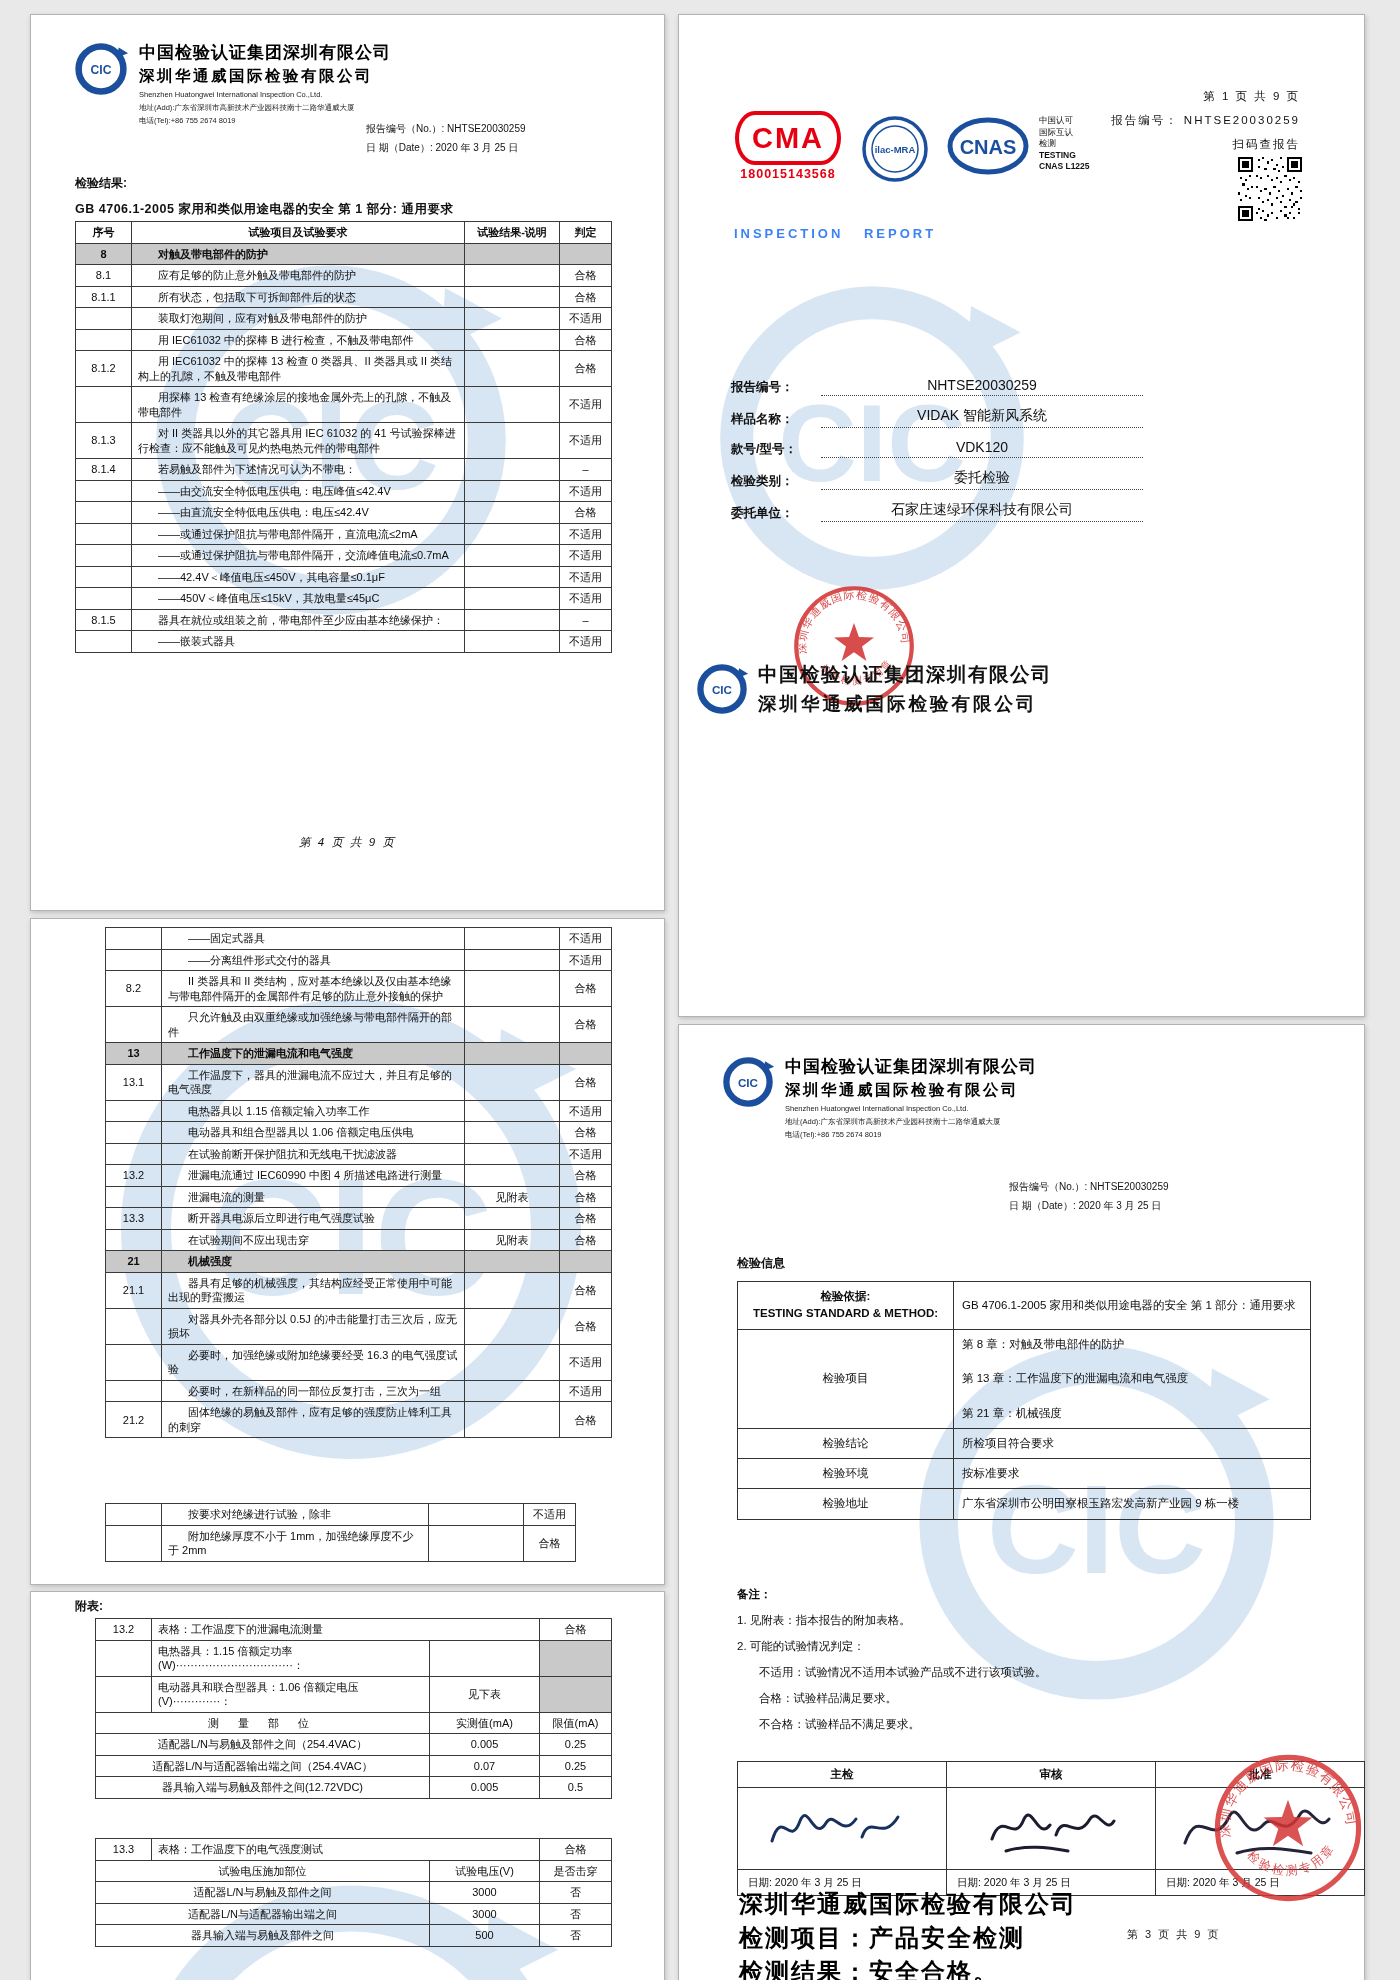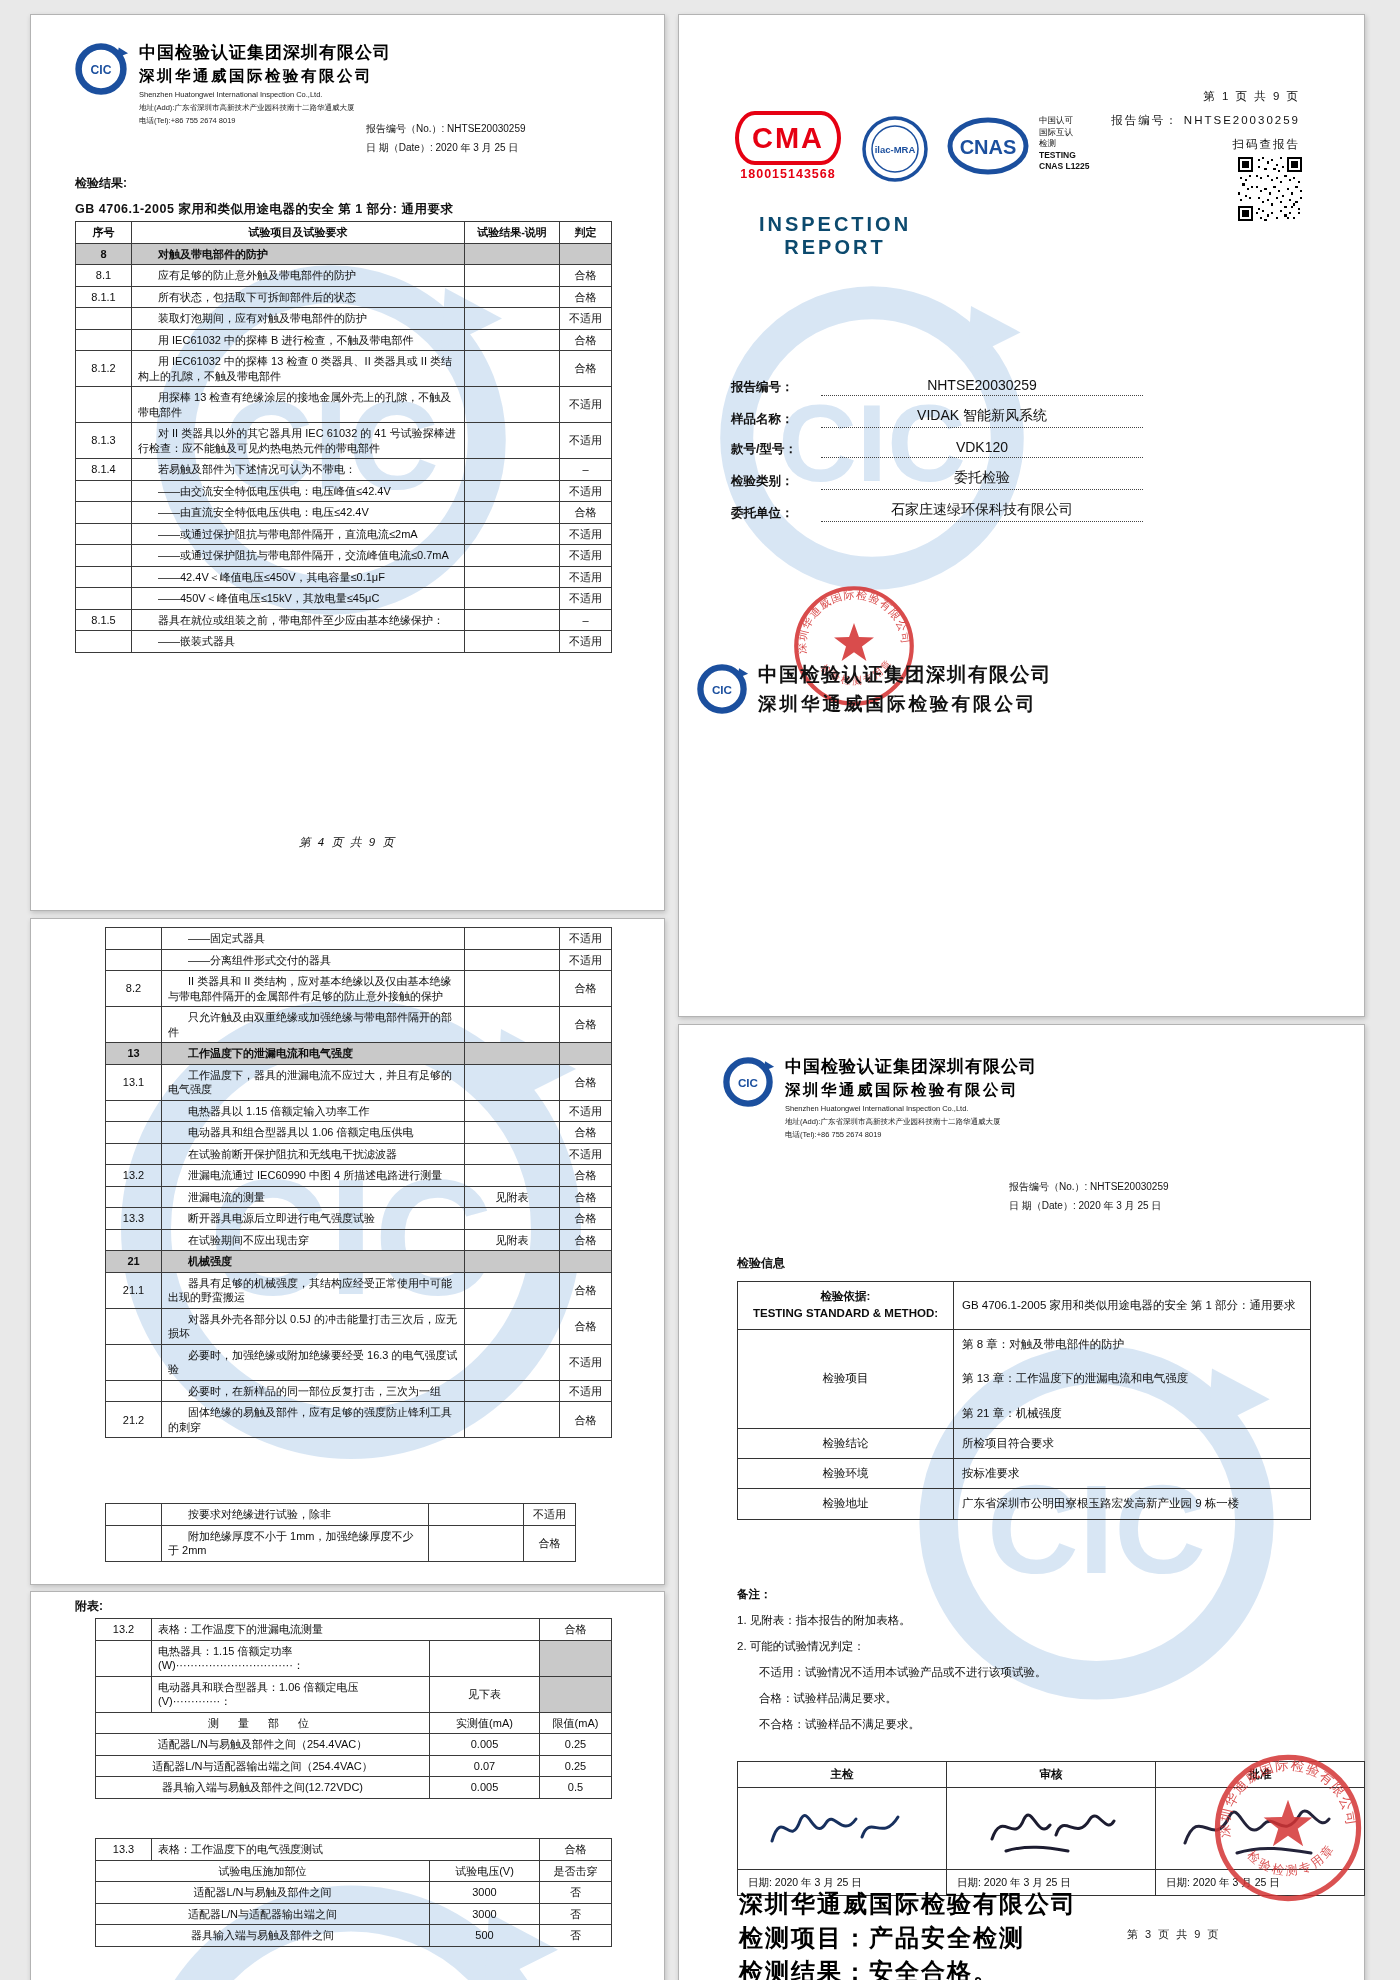--- a/index.html
+++ b/index.html
@@ -39,21 +39,21 @@
 
   
   .pginfo { font-size:11.5px; letter-spacing:2px; text-align:right; }
   .cma-box { width:106px; height:54px; border:4px solid #e60012; border-radius:22px/30px; display:flex; align-items:center; justify-content:center; }
   .cma-box span { font-size:29px; font-weight:bold; color:#e60012; letter-spacing:2px; }
   .cma-num { font-size:12.5px; font-weight:bold; color:#e60012; letter-spacing:1px; margin-top:2px; text-align:center; }
   .cnas-txt div { font-size:8.5px; line-height:11.5px; color:#111; }
   .cnas-txt .bld { font-weight:bold; }
   .cover-title { text-align:center; }
   .cover-title .t1 { font-size:35px; font-weight:bold; letter-spacing:20px; padding-left:20px; color:#000; }
-  .cover-title .t2 { font-size:20px; font-weight:bold; letter-spacing:3px; word-spacing:14px; color:#0c4a6e; }
+  .cover-title .t2 { font-size:13px; font-weight:bold; letter-spacing:3px; word-spacing:14px; margin-top:13px; color:#3b82f6; }
   .fieldrow { display:flex; align-items:flex-end; margin-bottom:11px; }
   .fieldrow .fl { width:90px; font-size:12.5px; font-weight:bold; flex:none; }
   .fieldrow .fv { flex:1; text-align:center; font-size:14px; border-bottom:1.6px dotted #444; padding-bottom:2px; min-height:17px; }
   .cofoot { display:flex; gap:9px; align-items:center; }
   .cofoot .f1 { font-size:19.5px; font-weight:bold; letter-spacing:1.5px; }
   .cofoot .f2 { font-size:18.5px; font-weight:bold; letter-spacing:3px; margin-top:3px; }
 
   
   table.it { border-collapse:collapse; table-layout:fixed; width:100%; }
   table.it td { border:1px solid #333; font-size:11.5px; line-height:1.5; padding:6px 8px; vertical-align:middle; color:#0d0d0d; }

